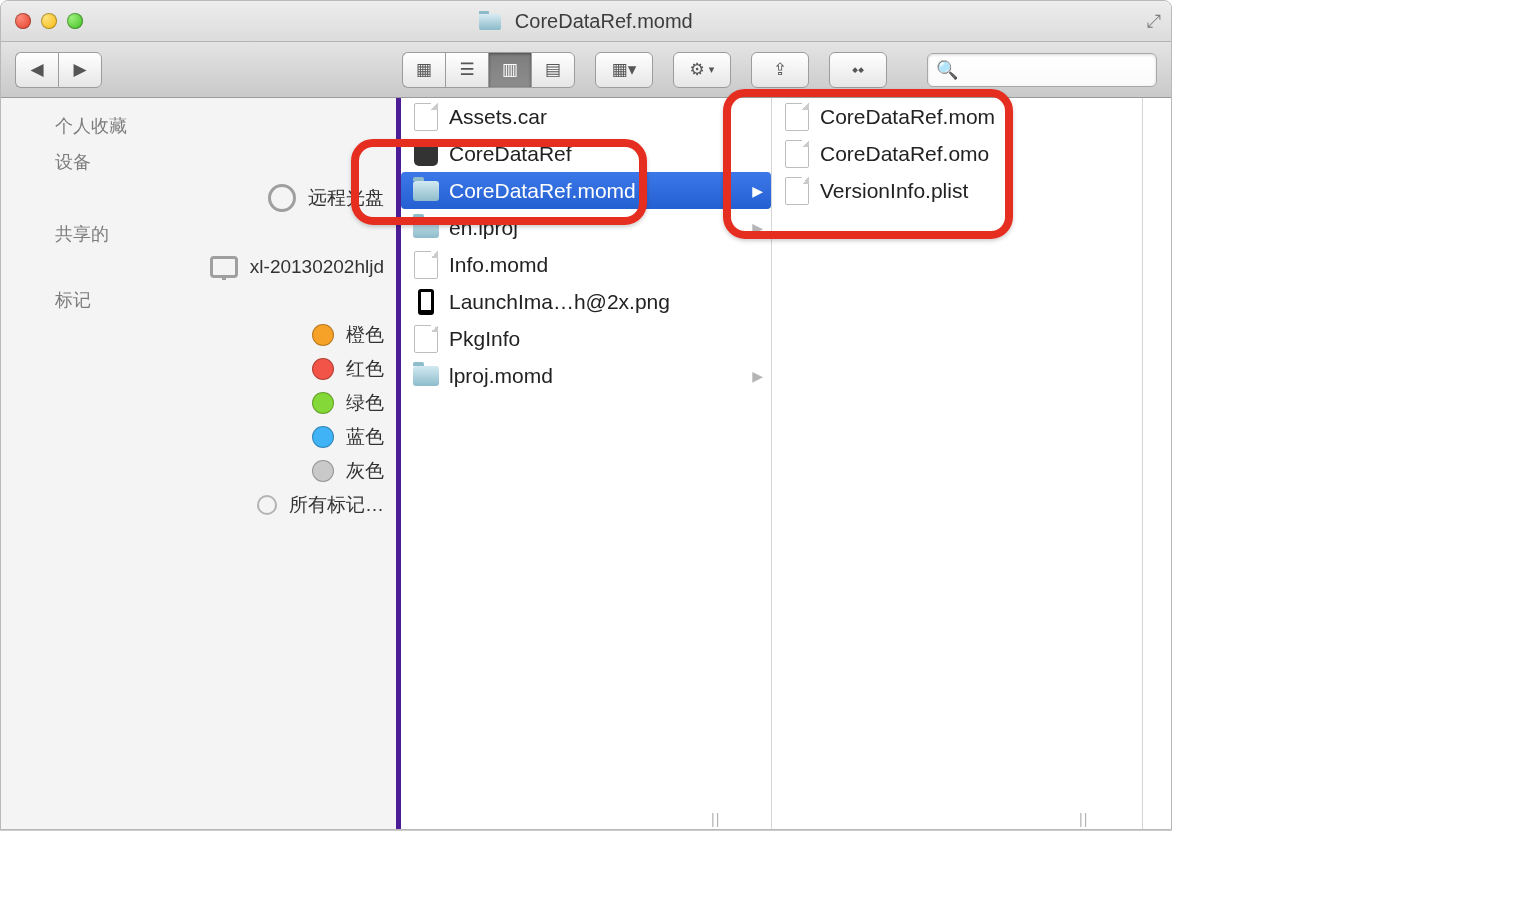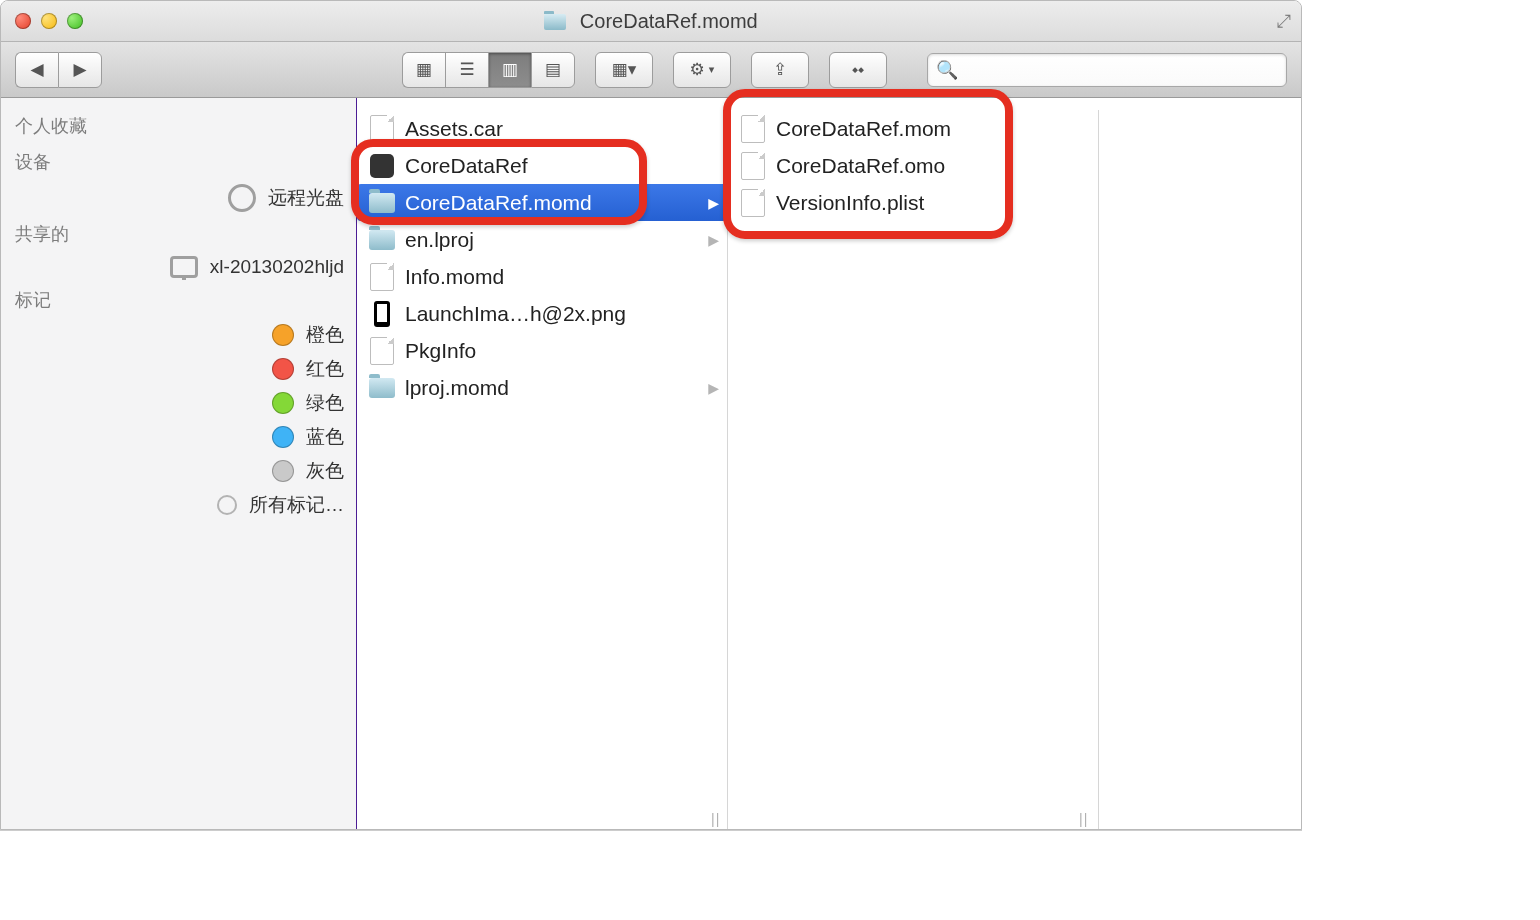--- a/index.html
+++ b/index.html
@@ -1,17 +1,17 @@
 <!DOCTYPE html>
 <html><head>
 <meta charset="utf-8">
 <style>
   html,body{margin:0;padding:0;font-family:"Helvetica Neue",Helvetica,Arial,sans-serif;font-size:16px;color:#222;}
   body{width:1540px;height:920px;background:#fff;overflow:hidden;}
-  .window{display:flex;flex-direction:column;height:830px;border:1px solid #b9b9b9;border-radius:8px 8px 0 0;overflow:hidden;box-shadow:0 1px 0 #ccc;position:relative;box-sizing:border-box;background:#fff;width:1302px;}
+  .window{display:flex;flex-direction:column;height:830px;border:1px solid #b9b9b9;border-radius:8px 8px 0 0;overflow:hidden;box-shadow:0 1px 0 #ccc;position:relative;box-sizing:border-box;background:#fff;width:1172px;}
 
   
   .titlebar{height:40px;background:linear-gradient(#ededed,#dcdcdc);border-bottom:1px solid #b4b4b4;display:flex;align-items:center;position:relative;}
   .traffic{display:flex;gap:10px;margin-left:14px;}
   .traffic .dot{width:16px;height:16px;border-radius:50%;box-shadow:inset 0 0 0 1px rgba(0,0,0,.3);}
   .dot.red{background:radial-gradient(circle at 30% 30%,#ff8a7a,#e23d27);}
   .dot.yellow{background:radial-gradient(circle at 30% 30%,#ffe27a,#f5b80d);}
   .dot.green{background:radial-gradient(circle at 30% 30%,#9bf07a,#3cbb1d);}
   .title{position:absolute;left:0;right:0;text-align:center;font-size:20px;color:#3d3d3d;pointer-events:none;}
   .title .folder-mini{display:inline-block;width:22px;height:16px;background:linear-gradient(#d7ecf3,#8bbac9);border-radius:2px;margin-right:8px;vertical-align:-2px;position:relative;}
@@ -28,32 +28,32 @@
   .btn.active{background:linear-gradient(#7d7d7d,#8d8d8d);color:#fff;box-shadow:inset 0 1px 3px rgba(0,0,0,.4);}
   .btn.single{border-radius:6px;border-right-width:1px;min-width:56px;}
   .btn .arrow-down{font-size:11px;margin-left:4px;}
   .spacer{flex:1;}
   .searchbox{width:400px;height:32px;border:1px solid #a7a7a7;border-radius:6px;background:linear-gradient(#fff,#fafafa);box-shadow:inset 0 1px 3px rgba(0,0,0,.15);display:flex;align-items:center;padding:0 8px;}
   .searchbox .mag{color:#999;font-size:18px;margin-right:6px;}
   .searchbox input{border:none;outline:none;background:transparent;font-size:16px;width:100%;}
 
   
   .body{flex:1;display:flex;min-height:0;}
-  .sidebar{width:355px;background:#f4f4f5;border-right:1px solid #4c1d95;overflow:auto;padding-top:10px;font-size:19px;}
+  .sidebar{width:355px;background:#f4f4f5;border-right:5px solid #4c1d95;overflow:auto;padding-top:10px;font-size:19px;padding-left:40px;}
   .sidebar .section-title{color:#7d7d7d;font-size:18px;padding:6px 14px;}
   .sidebar .item{display:flex;align-items:center;gap:12px;padding:4px 12px 4px 22px;color:#333;justify-content:flex-end;}
   .circle-icon{width:28px;height:28px;border-radius:50%;border:3px solid #9f9f9f;box-sizing:border-box;display:flex;align-items:center;justify-content:center;}
   .monitor{width:28px;height:22px;border:3px solid #9f9f9f;border-radius:4px;box-sizing:border-box;position:relative;}
   .monitor:after{content:"";position:absolute;left:9px;bottom:-5px;width:4px;height:4px;background:#9f9f9f;}
   .tag-dot{width:20px;height:20px;border-radius:50%;border:1px solid rgba(0,0,0,.25);}
   .tag-red{background:#f25447;} .tag-orange{background:#f6a229;} .tag-yellow{background:#f2de2b;}
   .tag-green{background:#84d837;} .tag-blue{background:#3fb3f6;} .tag-purple{background:#e05ef5;}
   .tag-gray{background:#c9c9c9;} .tag-all{position:relative;width:20px;height:20px;border:2px solid #b3b3b3;border-radius:50%;box-sizing:border-box;}
 
-  .columns{flex:1;display:flex;min-height:0;margin-top:12px;}
+  .columns{flex:1;display:flex;min-height:0;}
   .col{width:370px;border-right:1px solid #d6d6d6;overflow:auto;position:relative;}
   .col:last-child{border-right:none;width:auto;flex:1;}
   .row{display:flex;align-items:center;gap:10px;padding:2px 8px 2px 12px;font-size:21px;height:33px;position:relative;}
   .row.selected{background:linear-gradient(#3c78e8,#2560d2);color:#fff;border-radius:999px 999px 999px 999px;}
   .row.selected{border-radius:4px;}
   .row .chev{position:absolute;right:8px;color:#b5b5b5;font-size:14px;}
   .row.selected .chev{color:#fff;}
   .ficon{width:26px;height:26px;display:flex;align-items:center;justify-content:center;font-size:20px;}
   .file-doc{width:22px;height:26px;border:1px solid #bdbdbd;background:#fff;border-radius:2px;position:relative;}
   .file-doc:before{content:"";position:absolute;right:-1px;top:-1px;width:7px;height:7px;background:linear-gradient(135deg,#fff 50%,#cbcbcb 50%);}

